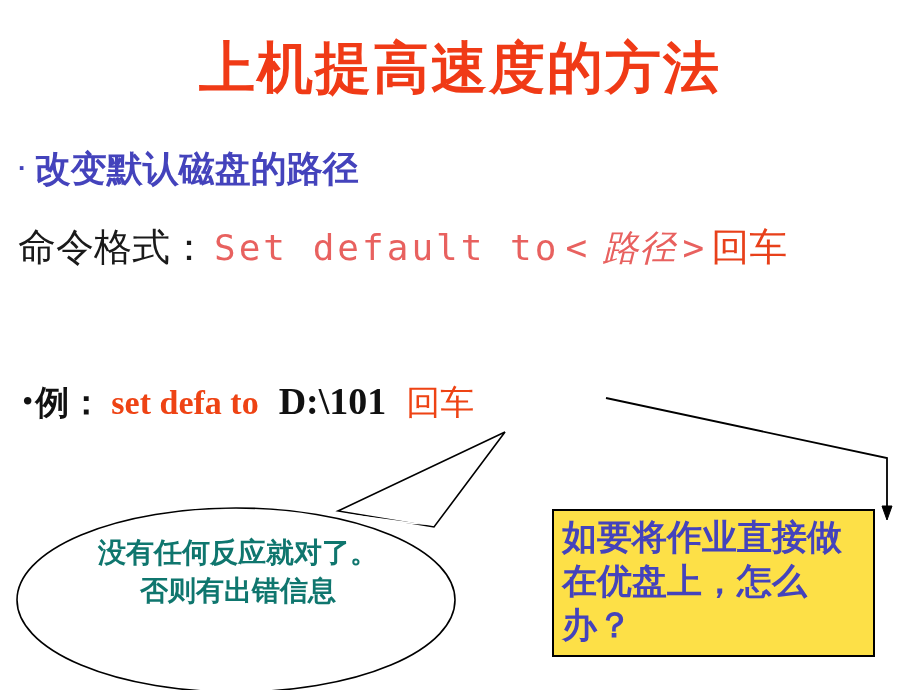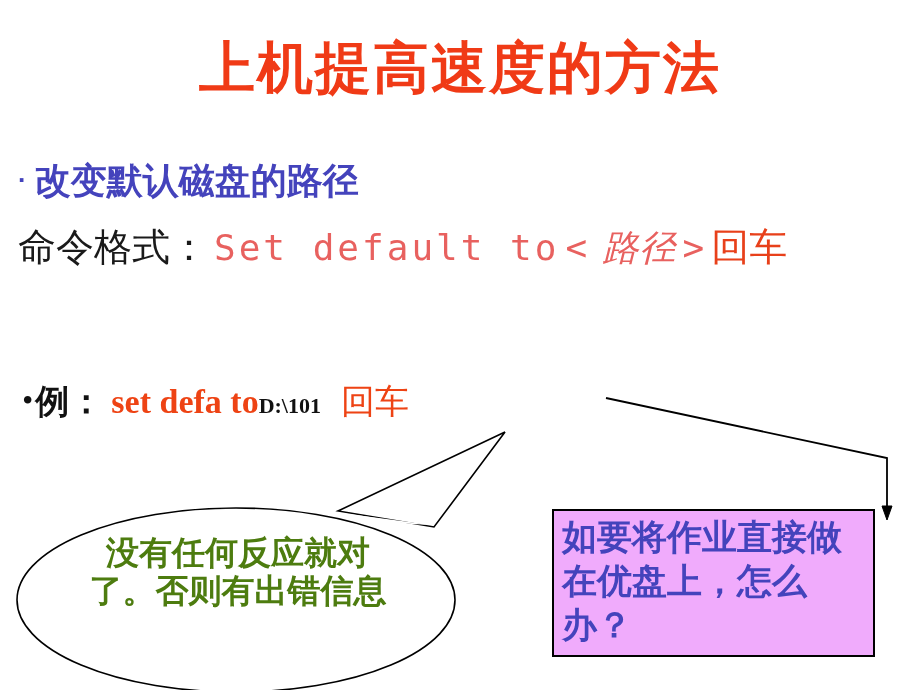--- a/index.html
+++ b/index.html
@@ -36,21 +36,21 @@
     letter-spacing: 2px;
     color: #F03A16;
     white-space: nowrap;
     margin-top: 16px;
   }
 
   
   .line-bullet1 {
     position: absolute;
     left: 18px;
-    top: 156px;
+    top: 144px;
     font-family: "Liberation Sans", "DejaVu Sans", sans-serif;
     font-weight: bold;
     font-size: 36px;
     line-height: 48px;
     color: #4443BC;
     white-space: nowrap;
   }
   .line-bullet1 .dot {
     font-size: 26px;
     vertical-align: 4px;
@@ -117,22 +117,22 @@
     font-family: "Liberation Serif", "DejaVu Serif", serif;
     font-weight: bold;
     color: #EE4314;
     font-size: 34px;
     margin-left: 8px;
   }
   .ex-path {
     font-family: "Liberation Serif", "DejaVu Serif", serif;
     font-weight: bold;
     color: #111111;
-    font-size: 22px;
-    margin-left: 0;
+    font-size: 38px;
+    margin-left: 20px;
   }
   .ex-enter {
     font-family: "Liberation Sans", "DejaVu Sans", sans-serif;
     color: #EE4314;
     font-size: 34px;
     margin-left: 20px;
   }
 
   
   #shapes {
@@ -146,36 +146,36 @@
 
   
   .ellipse-text {
     position: absolute;
     left: 88px;
     top: 534px;
     width: 300px;
     text-align: center;
     font-family: "Liberation Sans", "DejaVu Sans", sans-serif;
     font-weight: bold;
-    font-size: 33px;
+    font-size: 28px;
     line-height: 38px;
-    color: #4d7c0f;
+    color: #0f766e;
     letter-spacing: 0px;
   }
 
   
   .question-box {
     position: absolute;
     left: 552px;
     top: 509px;
     width: 323px;
     height: 148px;
     border: 2px solid #000000;
     box-sizing: border-box;
-    background: #f0abfc;
+    background: #fde047;
   }
   .question-text {
     position: absolute;
     left: 8px;
     top: 4px;
     width: 308px;
     font-family: "Liberation Sans", "DejaVu Sans", sans-serif;
     font-weight: bold;
     font-size: 35px;
     line-height: 44px;

